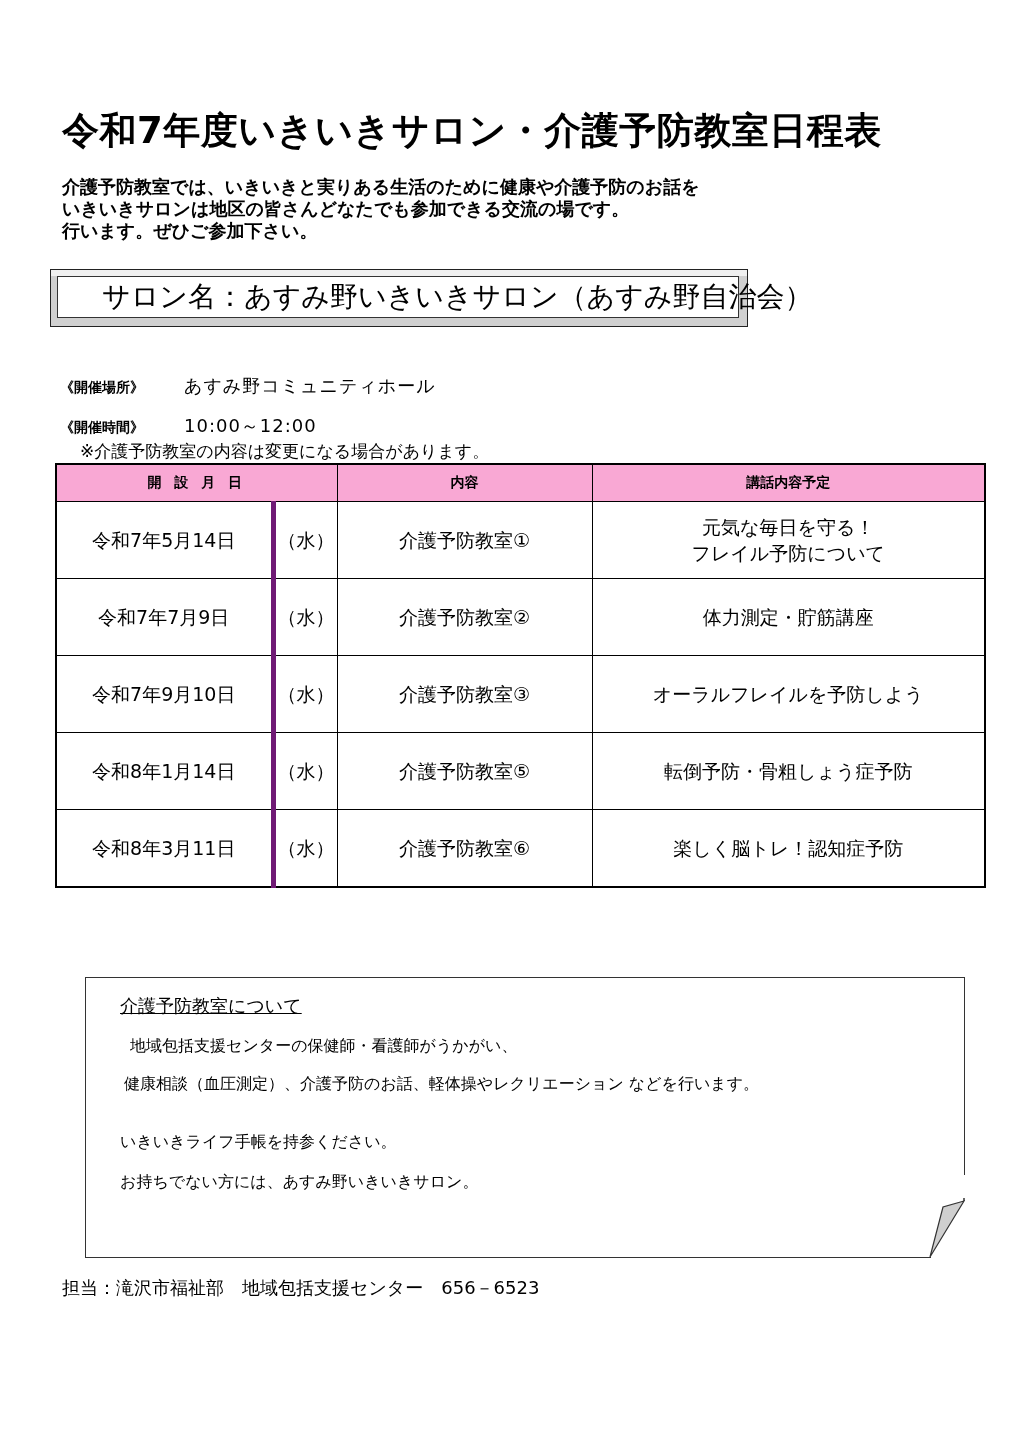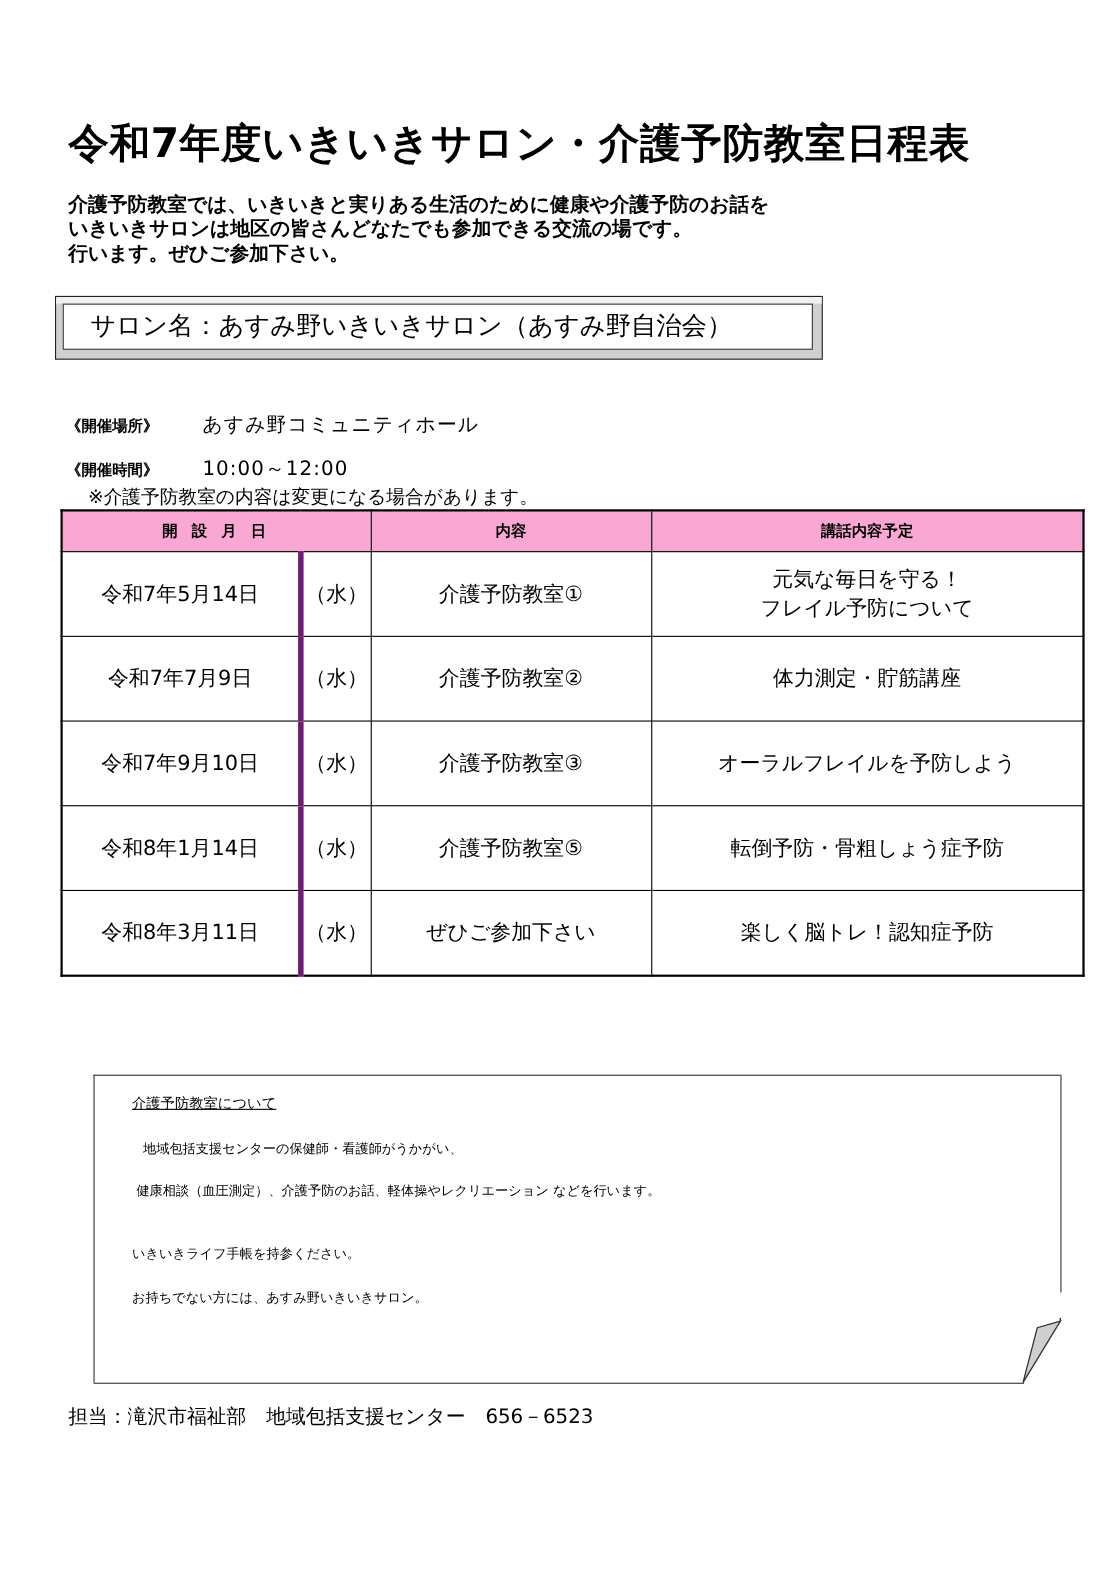--- a/index.html
+++ b/index.html
@@ -7,21 +7,21 @@
          font-family: "DejaVu Sans", "Liberation Sans", sans-serif; color: #000; }
   .abs { position: absolute; }
 
   .title { left: 62px; top: 106px; font-size: 37px; font-weight: bold; letter-spacing: 0.5px; white-space: nowrap; }
   .intro { left: 62px; top: 176px; font-size: 18px; font-weight: bold; line-height: 22px; white-space: nowrap; }
 
   .salon-box { left: 50px; top: 269px; width: 698px; height: 58px; box-sizing: border-box;
                border: 1.5px solid #222; background: #d0d0d0; }
   .salon-inner { position: absolute; left: 6px; top: 6px; right: 8px; bottom: 8px;
                  background: #fff; border: 1px solid #333; box-sizing: border-box;
-                 font-size: 23px; line-height: 40px; padding-left: 24px; white-space: nowrap; }
+                 font-size: 28px; line-height: 40px; padding-left: 44px; white-space: nowrap; }
   .bevel-tl { position:absolute; left:0; top:0; right:0; height:6px; background:#f0f0f0; }
 
   .info-row { left: 60px; font-size: 16px; white-space: nowrap; margin-top: 32px; }
   .info-row .lbl { font-weight: bold; font-size: 14px; display: inline-block; width: 124px; }
   .info-row .val { font-size: 18px; letter-spacing: 1px; }
 
   .note { left: 80px; top: 440px; font-size: 17px; white-space: nowrap; }
 
   table.sched { position: absolute; left: 55px; top: 463px; width: 929px; border-collapse: collapse;
                 table-layout: fixed; border: 2px solid #000; }
@@ -30,22 +30,22 @@
   table.sched td { height: 76px; border: 1.5px solid #000; text-align: center; font-size: 19px;
                    padding: 0; line-height: 26px; }
   table.sched td.wd { border-left: 1px solid #555; }
   table.sched td.date { border-right: 5px solid #701a75; }
 
   .about-box { left: 85px; top: 977px; width: 880px; height: 281px; box-sizing: border-box;
                border: 1.5px solid #333; border-right: none; border-bottom: none; }
   .about-box .rline { position:absolute; right:0; top:0; height:197px; border-right:1.5px solid #333; }
   .about-box .bline { position:absolute; left:0; bottom:0; width:845px; border-bottom:1.5px solid #333; }
   .about-box .curl { position:absolute; right:0; bottom:0; width:36px; height:60px; }
-  .about-title { left: 120px; top: 994px; font-size: 13px; text-decoration: underline; white-space: nowrap; }
-  .about-line { font-size: 12px; white-space: nowrap; }
+  .about-title { left: 120px; top: 994px; font-size: 18px; text-decoration: underline; white-space: nowrap; }
+  .about-line { font-size: 16px; white-space: nowrap; }
 
   .footer { left: 62px; top: 1276px; font-size: 18px; white-space: nowrap; }
 </style>
 </head>
 <body>
 
 <div class="abs title">令和7年度いきいきサロン・介護予防教室日程表</div>
 
 <div class="abs intro">
   <div>介護予防教室では、いきいきと実りある生活のために健康や介護予防のお話を</div>
@@ -105,21 +105,21 @@
     </tr>
     <tr>
       <td class="date">令和8年1月14日</td>
       <td class="wd">（水）</td>
       <td>介護予防教室⑤</td>
       <td>転倒予防・骨粗しょう症予防</td>
     </tr>
     <tr>
       <td class="date">令和8年3月11日</td>
       <td class="wd">（水）</td>
-      <td>ぜひご参加下さい</td>
+      <td>介護予防教室⑥</td>
       <td>楽しく脳トレ！認知症予防</td>
     </tr>
   </tbody>
 </table>
 
 <div class="abs about-box">
   <div class="rline"></div>
   <div class="bline"></div>
   <svg class="curl" viewBox="0 0 36 60">
     <polygon points="35,0 35,3 1,59 0,59" fill="#fff"></polygon>

